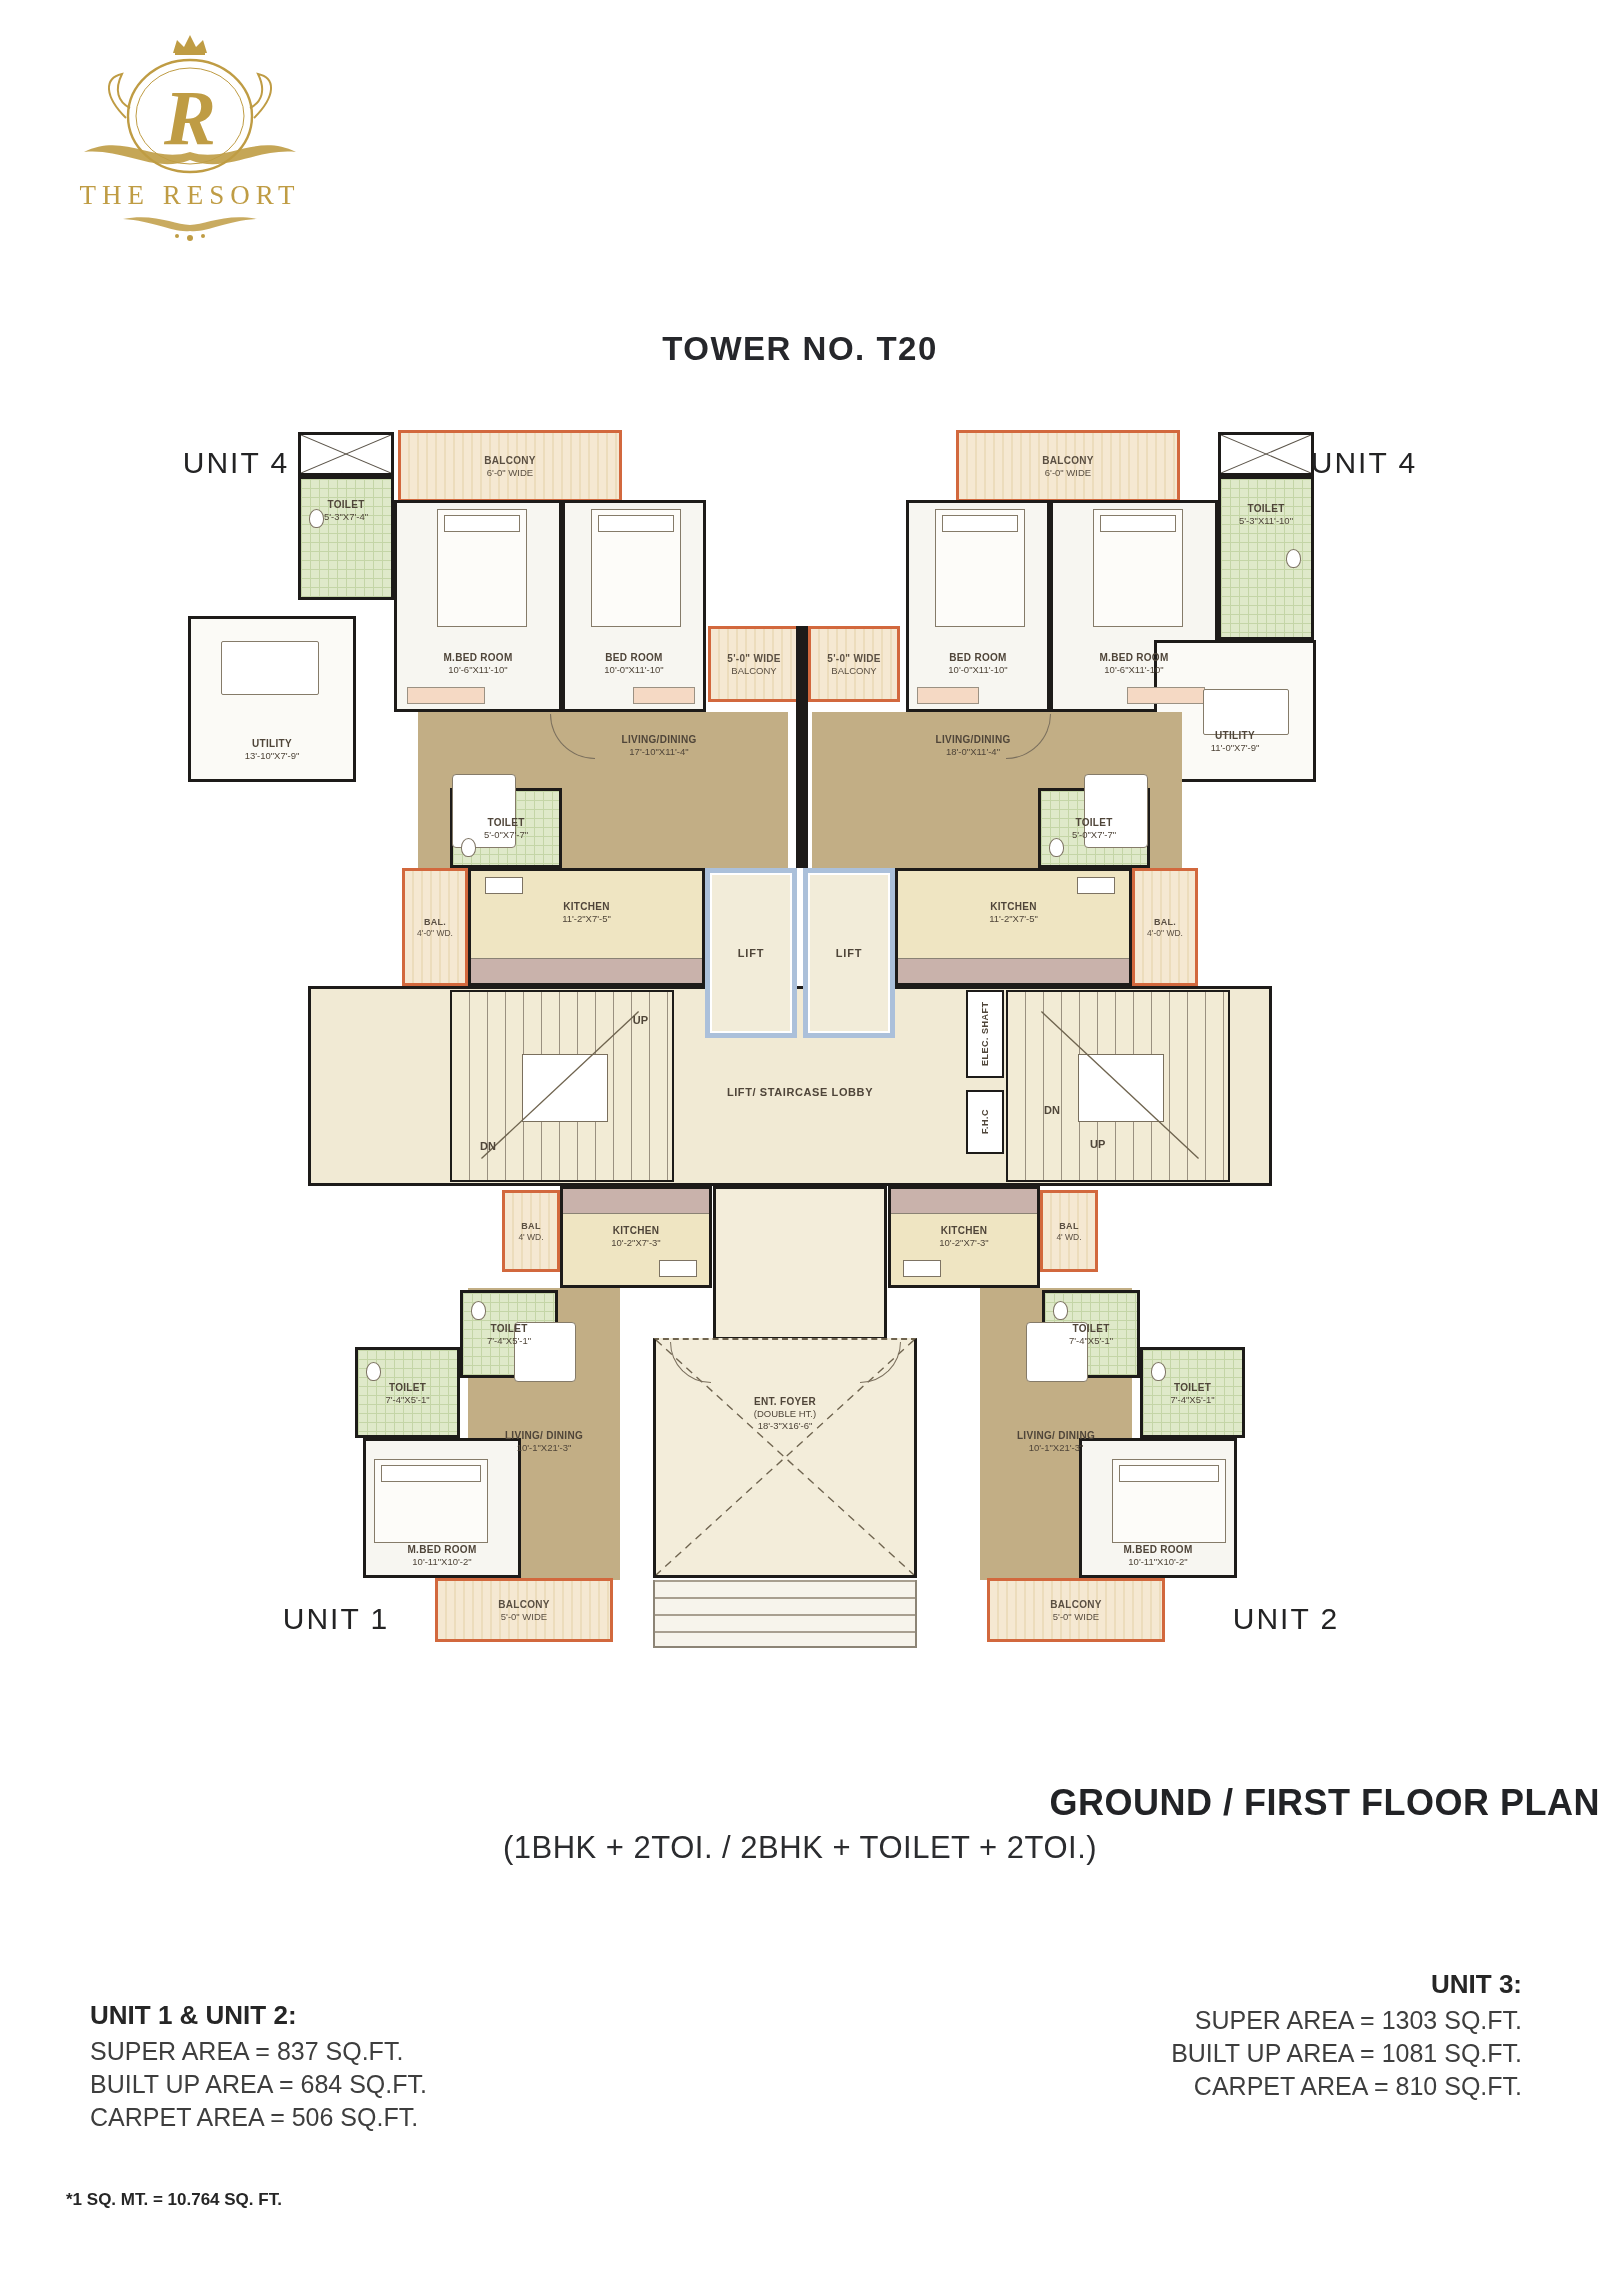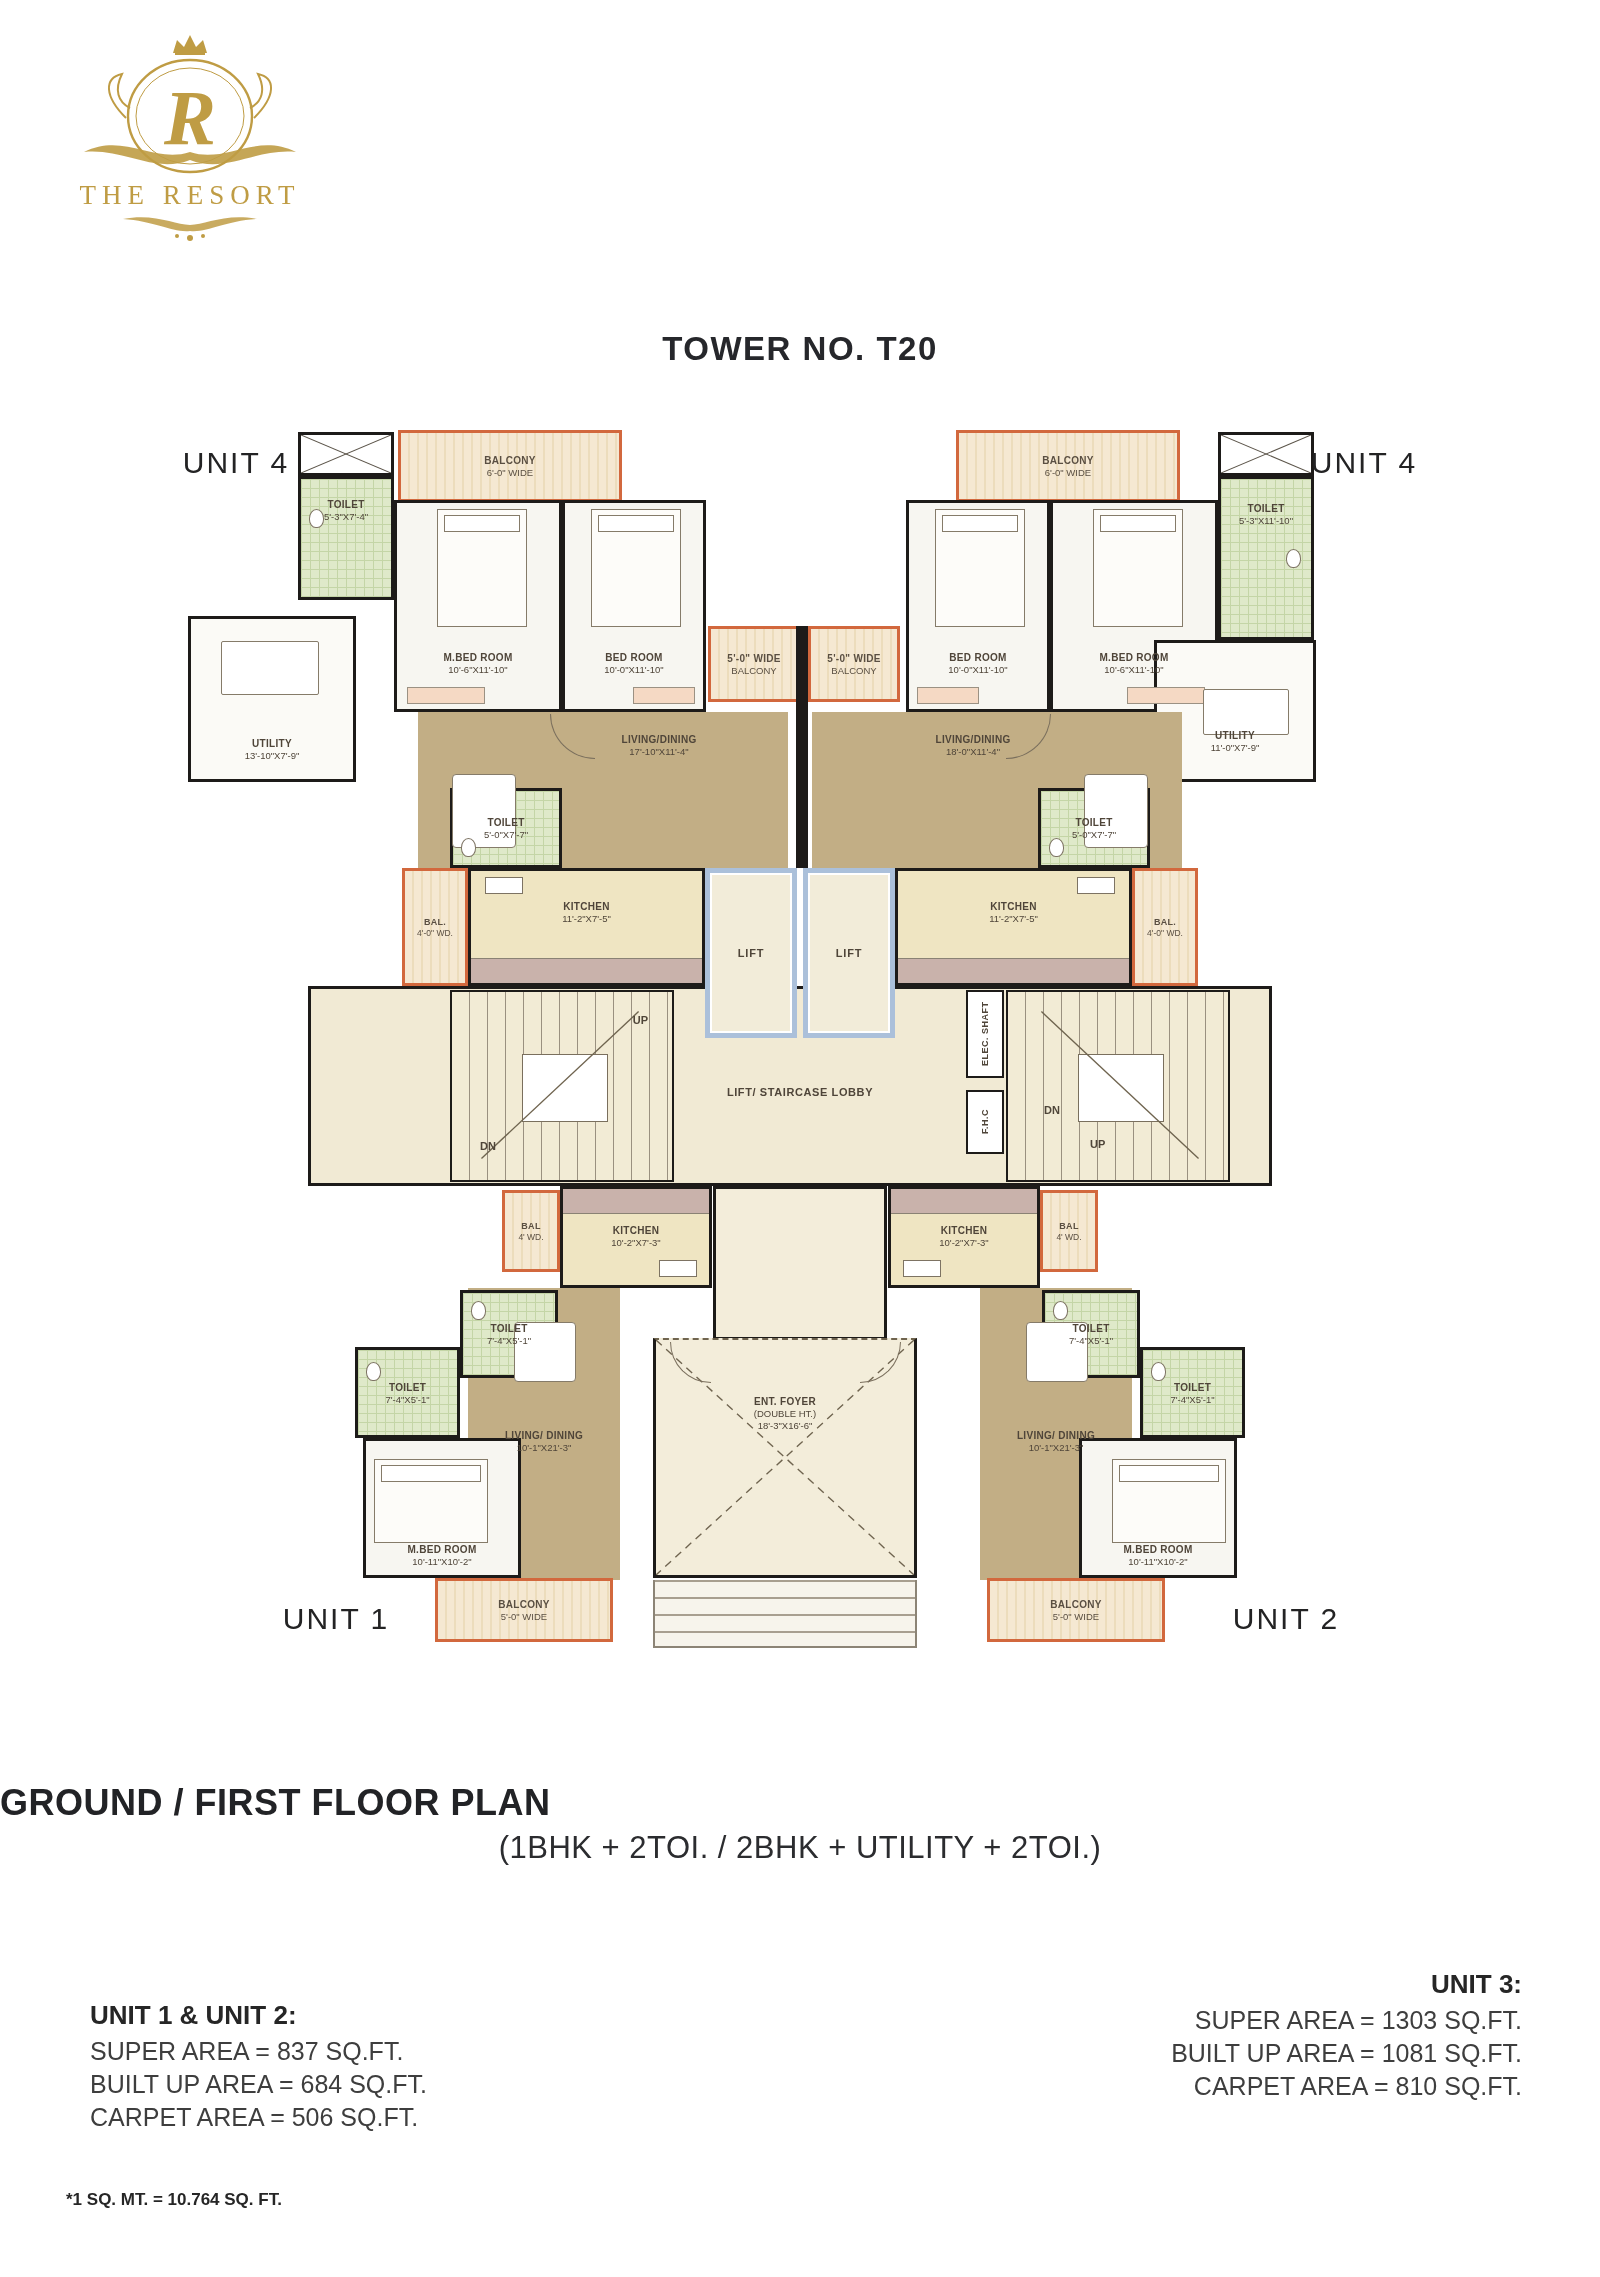--- a/index.html
+++ b/index.html
@@ -7,21 +7,21 @@
         font-family:"Liberation Sans",sans-serif;color:#232323;}
 
   
   .logo{position:absolute;left:52px;top:34px;width:276px;text-align:center;color:#bf9c44;}
   .logo svg{display:block;margin:0 auto;}
   .brand{font-family:"Liberation Serif",serif;font-size:27px;letter-spacing:6px;margin-top:2px;color:#bf9c44;}
 
   
   .title{position:absolute;left:0;top:330px;width:1600px;text-align:center;
          font-size:33px;font-weight:800;letter-spacing:1.5px;color:#26272b;}
-  .cap1{position:absolute;left:0;top:1782px;width:1600px;text-align:left;
+  .cap1{position:absolute;left:0;top:1782px;width:1600px;text-align:right;
         font-size:36px;font-weight:800;letter-spacing:.5px;color:#222326;}
   .cap2{position:absolute;left:0;top:1830px;width:1600px;text-align:center;
         font-size:31px;font-weight:400;letter-spacing:.5px;color:#2b2c2f;}
 
   
   .area{position:absolute;font-size:25px;color:#3e3e3e;line-height:33px;}
   .area .at{font-size:26px;font-weight:700;color:#262626;margin-bottom:3px;}
   #area12{left:90px;top:1999px;text-align:left;}
   #area3{right:78px;top:1932px;text-align:right;margin-top:36px;}
   #area4{right:78px;top:2068px;text-align:right;}
@@ -521,21 +521,21 @@
       </div>
     </div>
 
     <div class="arc arc-bl" style="left:400px;top:284px;width:44px;height:44px;"></div>
     <div class="arc arc-br" style="left:856px;top:284px;width:44px;height:44px;"></div>
     <div class="arc arc-bl" style="left:520px;top:912px;width:40px;height:40px;"></div>
     <div class="arc arc-br" style="left:710px;top:912px;width:40px;height:40px;"></div>
   </div>
 
   <div class="cap1">GROUND / FIRST FLOOR PLAN</div>
-  <div class="cap2">(1BHK + 2TOI. / 2BHK + UTILITY + 2TOI.)</div>
+  <div class="cap2">(1BHK + 2TOI. / 2BHK + TOILET + 2TOI.)</div>
 
   <div class="area" id="area12">
     <div class="at">UNIT 1 &amp; UNIT 2:</div>
     <div>SUPER AREA = 837 SQ.FT.</div>
     <div>BUILT UP AREA = 684 SQ.FT.</div>
     <div>CARPET AREA = 506 SQ.FT.</div>
   </div>
   <div class="area" id="area3">
     <div class="at">UNIT 3:</div>
     <div>SUPER AREA = 1303 SQ.FT.</div>

